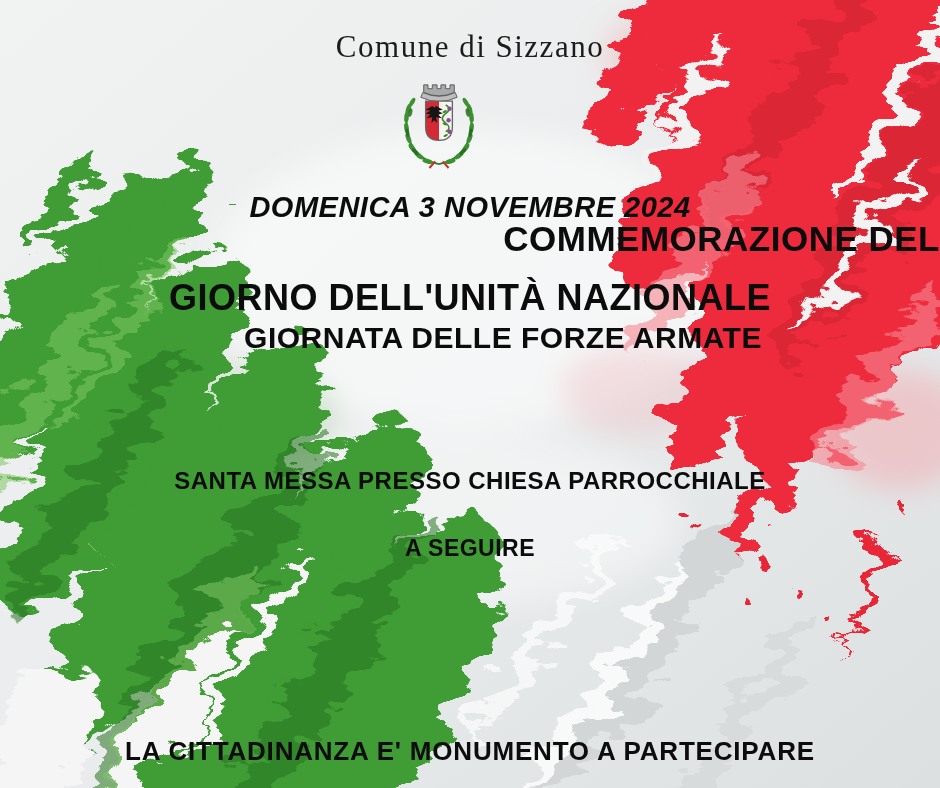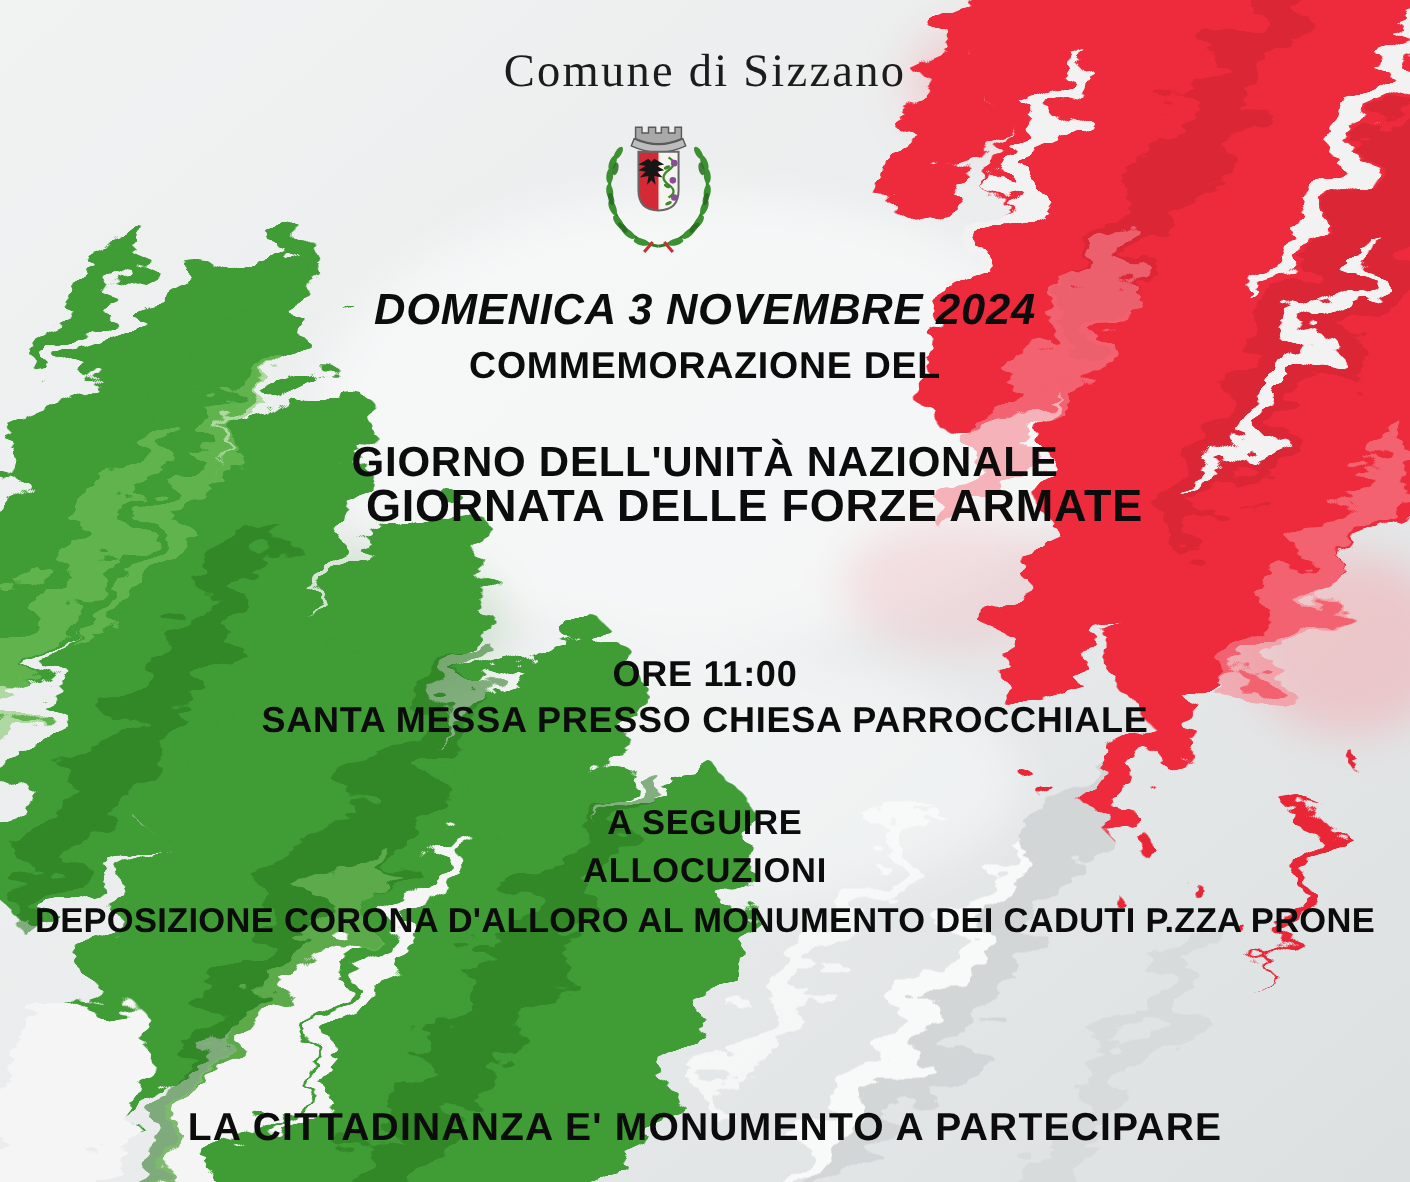--- a/index.html
+++ b/index.html
@@ -35,22 +35,22 @@
   .muni-title {
     top: 30px;
     font-family: "Liberation Serif", serif;
     font-weight: 400;
     font-size: 31px;
     letter-spacing: 1.5px;
     color: #1c1c1c;
   }
   .crest { position: absolute; left: 396px; top: 80px; width: 86px; height: 90px; }
   .h-date   { top: 192px; font-size: 29px; font-style: italic; }
-  .h-comm   { top: 231px; font-size: 25px; }
-  .h-unity  { top: 293px; font-size: 28px; }
+  .h-comm   { top: 220px; font-size: 35px; text-align: right; }
+  .h-unity  { top: 278px; font-size: 36px; }
   .h-forze  { top: 321px; font-size: 30px; padding-left: 33px; }
   .t-ore    { top: 437px; font-size: 24px; }
   .t-messa  { top: 468px; font-size: 24px; }
   .t-seguire{ top: 536px; font-size: 23px; }
   .t-alloc  { top: 568px; font-size: 23px; }
   .t-depos  { top: 601px; font-size: 23px; letter-spacing: 0.2px; }
   .t-invite { top: 737px; font-size: 26px; letter-spacing: 0.8px; }
 </style>
 </head>
 <body>
@@ -225,21 +225,18 @@
         <ellipse cx="52" cy="58" rx="2.4" ry="1.2" transform="rotate(-25 52 58)"></ellipse>
       </g>
     </g>
   </svg>
 
   <div class="txt h-date">DOMENICA 3 NOVEMBRE 2024</div>
   <div class="txt h-comm">COMMEMORAZIONE DEL</div>
   <div class="txt h-unity">GIORNO DELL'UNITÀ NAZIONALE</div>
   <div class="txt h-forze">GIORNATA DELLE FORZE ARMATE</div>
 
-  <div class="txt t-ore">ORE 11:00</div>
   <div class="txt t-messa">SANTA MESSA PRESSO CHIESA PARROCCHIALE</div>
   <div class="txt t-seguire">A SEGUIRE</div>
-  <div class="txt t-alloc">ALLOCUZIONI</div>
-  <div class="txt t-depos">DEPOSIZIONE CORONA D'ALLORO AL MONUMENTO DEI CADUTI P.ZZA PRONE</div>
 
   <div class="txt t-invite">LA CITTADINANZA E' MONUMENTO A PARTECIPARE</div>
 
 </div>
 
 </body></html>

